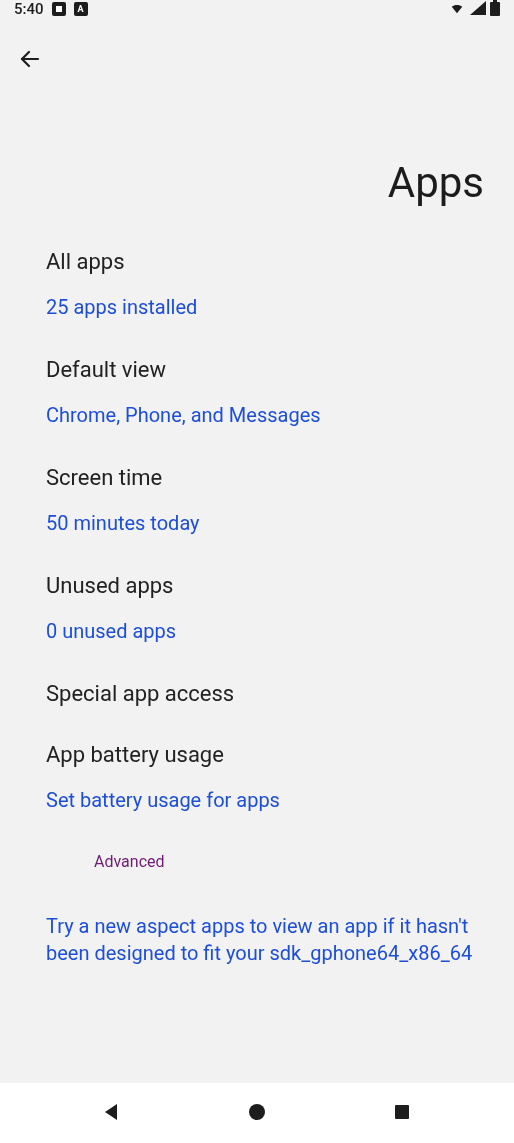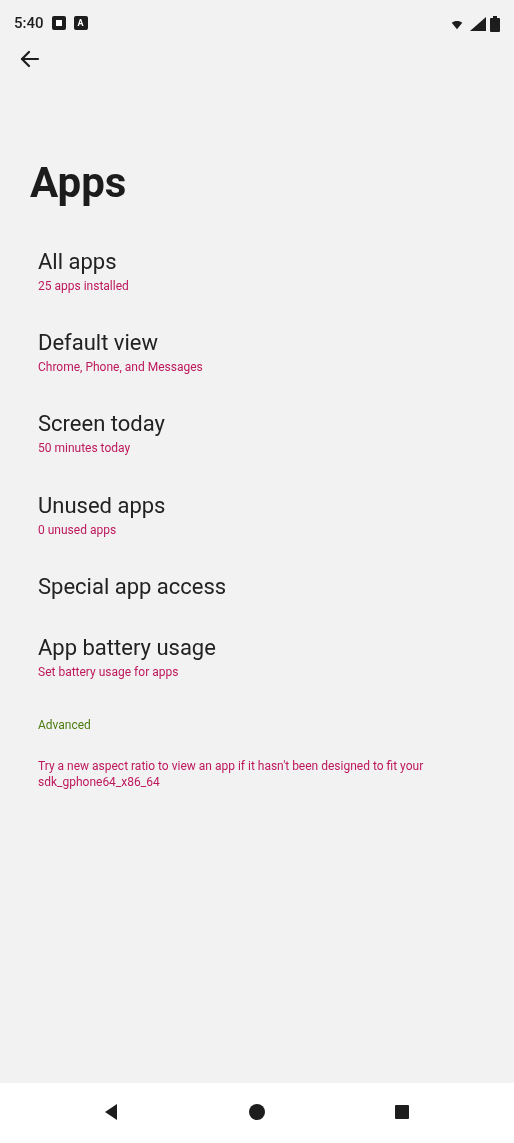--- a/index.html
+++ b/index.html
@@ -8,21 +8,21 @@
       font-family: Roboto, "Helvetica Neue", Arial, sans-serif;
       background: #f2f2f2;
       color: #1d1d1d;
       position: relative;
     }
 
     
     .status-bar {
       height: 32px;
       display: flex;
-      align-items: flex-end;
+      align-items: flex-start;
       justify-content: space-between;
       padding: 0 14px;
       font-size: 15px;
       font-weight: 500;
       color: #1d1d1d;
     }
     .status-left { display: flex; align-items: center; gap: 8px; }
     .status-right { display: flex; align-items: center; gap: 4px; }
     .status-right svg { display: block; }
 
@@ -49,47 +49,50 @@
       width: 40px; height: 40px;
       display: flex; align-items: center; justify-content: center;
       background: transparent; border: none;
       color: #1d1d1d;
       margin-left: -8px;
     }
 
     
     .page-title {
       font-size: 42px;
-      font-weight: 700;
+      font-weight: 400;
       color: #1c1c1c;
       padding: 70px 30px 24px 30px;
-    }
-
-    
-    .list { padding: 0 0 0 8px; }
+      text-align: right;
+    }
+
+    
+    .list { padding: 0 0 0 16px; }
     .row {
       padding: 18px 30px;
       display: flex; flex-direction: column;
       gap: 4px;
     }
     .row .title {
       font-size: 22px;
       color: #222;
       font-weight: 400;
     }
     .row .sub {
-      font-size: 12px;
-      color: #be185d;
+      font-size: 20px;
+      color: #1d4ed8;
       line-height: 1.35;
+      margin-top: 16px;
     }
 
     .section-label {
-      font-size: 12px;
-      color: #4d7c0f;
+      font-size: 16px;
+      color: #701a75;
       padding: 20px 30px 8px 30px;
+      margin-left: 48px;
     }
 
     
     .nav-bar {
       position: absolute;
       left: 0; right: 0; bottom: 0;
       height: 60px;
       background: #fff;
       display: flex;
       align-items: center;
@@ -162,21 +165,21 @@
       <div class="title">All apps</div>
       <div class="sub">25 apps installed</div>
     </div>
 
     <div class="row">
       <div class="title">Default view</div>
       <div class="sub">Chrome, Phone, and Messages</div>
     </div>
 
     <div class="row">
-      <div class="title">Screen today</div>
+      <div class="title">Screen time</div>
       <div class="sub">50 minutes today</div>
     </div>
 
 
     <div class="row">
       <div class="title">Unused apps</div>
       <div class="sub">0 unused apps</div>
     </div>
 
     <div class="row">
@@ -184,21 +187,21 @@
     </div>
 
     <div class="row">
       <div class="title">App battery usage</div>
       <div class="sub">Set battery usage for apps</div>
     </div>
 
     <div class="section-label">Advanced</div>
 
     <div class="row">
-      <div class="sub">Try a new aspect ratio to view an app if it hasn't been designed to fit your sdk_gphone64_x86_64</div>
+      <div class="sub">Try a new aspect apps to view an app if it hasn't been designed to fit your sdk_gphone64_x86_64</div>
     </div>
 
   </div>
 
 </div>
 
 <div class="nav-bar">
   <button class="nav-btn">
     <span>
       <svg width="22" height="22" viewBox="0 0 22 22" fill="#1d1d1d">

